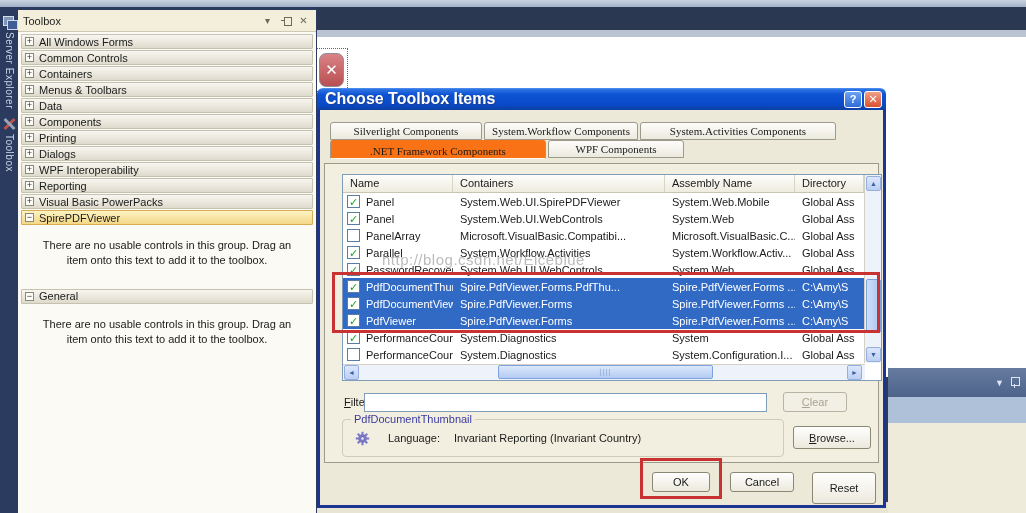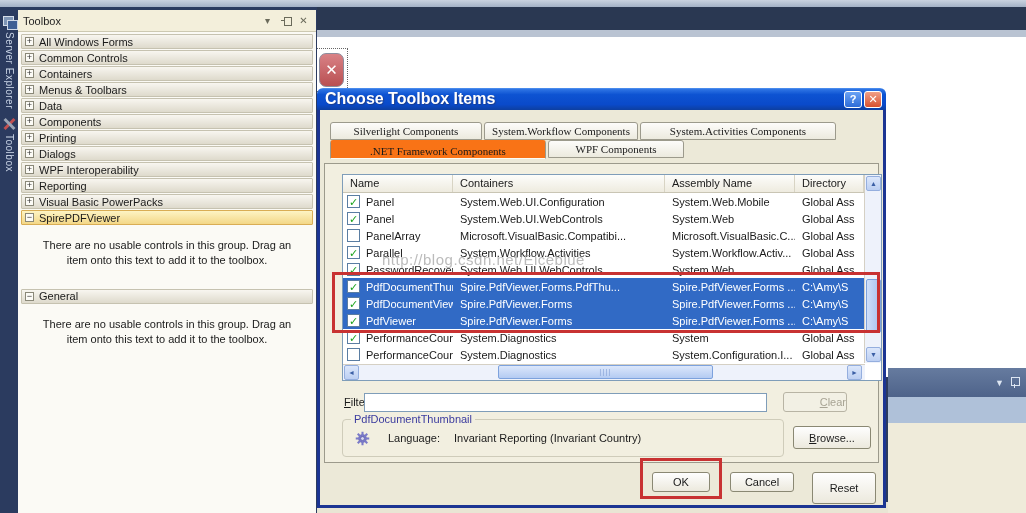--- a/index.html
+++ b/index.html
@@ -102,21 +102,21 @@
   .hscroll .lf { left:1px; top:0px; } .hscroll .rt { left:504px; top:0px; }
   .hthumb { position:absolute; left:155px; top:0px; width:215px; height:14px; background:linear-gradient(#dce7fb,#b4cbf2);
             border:1px solid #7da2dd; border-radius:2px; }
   .hthumb::after { content:"||||"; position:absolute; left:50%; top:1px; transform:translateX(-50%); color:#8aa6d8; font-size:8px; letter-spacing:1px; }
 
   .filter-row { position:absolute; left:19px; top:227px; width:520px; height:22px; display:flex; align-items:center; }
   .filter-label { width:20px; }
   .filter-input { width:403px; height:19px; border:1px solid #7f9db9; background:#fff; font:11px "Liberation Sans","DejaVu Sans",sans-serif; padding:0 3px; }
   .btn { background:linear-gradient(#fefefe,#ece9dd); border:1px solid #8a8873; border-radius:3px;
          font:11px "Liberation Sans","DejaVu Sans",sans-serif; color:#1a1a1a; text-align:center; }
-  .btn-clear { width:64px; height:20px; margin-left:16px; color:#a8a494; border-color:#b8b4a4; background:#f2f0e4;text-align:right; }
+  .btn-clear { width:64px; height:20px; margin-left:16px; color:#a8a494; border-color:#b8b4a4; background:#f2f0e4; }
   .groupbox { position:absolute; left:17px; top:255px; width:442px; height:38px; border:1px solid #cfccba; border-radius:4px; }
   .gb-label { position:absolute; left:8px; top:-7px; background:#f2efe0; padding:0 3px; color:#3b3b9e; }
   .gb-inner { display:flex; align-items:center; height:100%; padding-left:12px; }
   .gear { width:15px; height:15px; margin-right:18px; }
   .lang-label { margin-right:14px; }
   .btn-browse { position:absolute; left:468px; top:262px; width:78px; height:23px; }
   .btn-ok { position:absolute; left:332px; top:362px; width:58px; height:20px; }
   .btn-cancel { position:absolute; left:410px; top:362px; width:64px; height:20px; }
   .btn-reset { position:absolute; left:492px; top:362px; width:64px; height:32px; }
 
@@ -304,21 +304,21 @@
           <span class="hcell c4">Directory</span>
         </div>
         <div class="tbl-rows" id="table-rows">
   <div class="trow">
     <span class="cell c1">
       <span class="cb on">
                   <span class="tick">✓</span>
                 </span>
       <span class="nm">Panel</span>
     </span>
-    <span class="cell c2">System.Web.UI.Configuration</span>
+    <span class="cell c2">System.Web.UI.SpirePDFViewer</span>
     <span class="cell c3">System.Web.Mobile</span>
     <span class="cell c4">Global Ass</span>
   </div>
 
   <div class="trow">
     <span class="cell c1">
       <span class="cb on">
                   <span class="tick">✓</span>
                 </span>
       <span class="nm">Panel</span>

